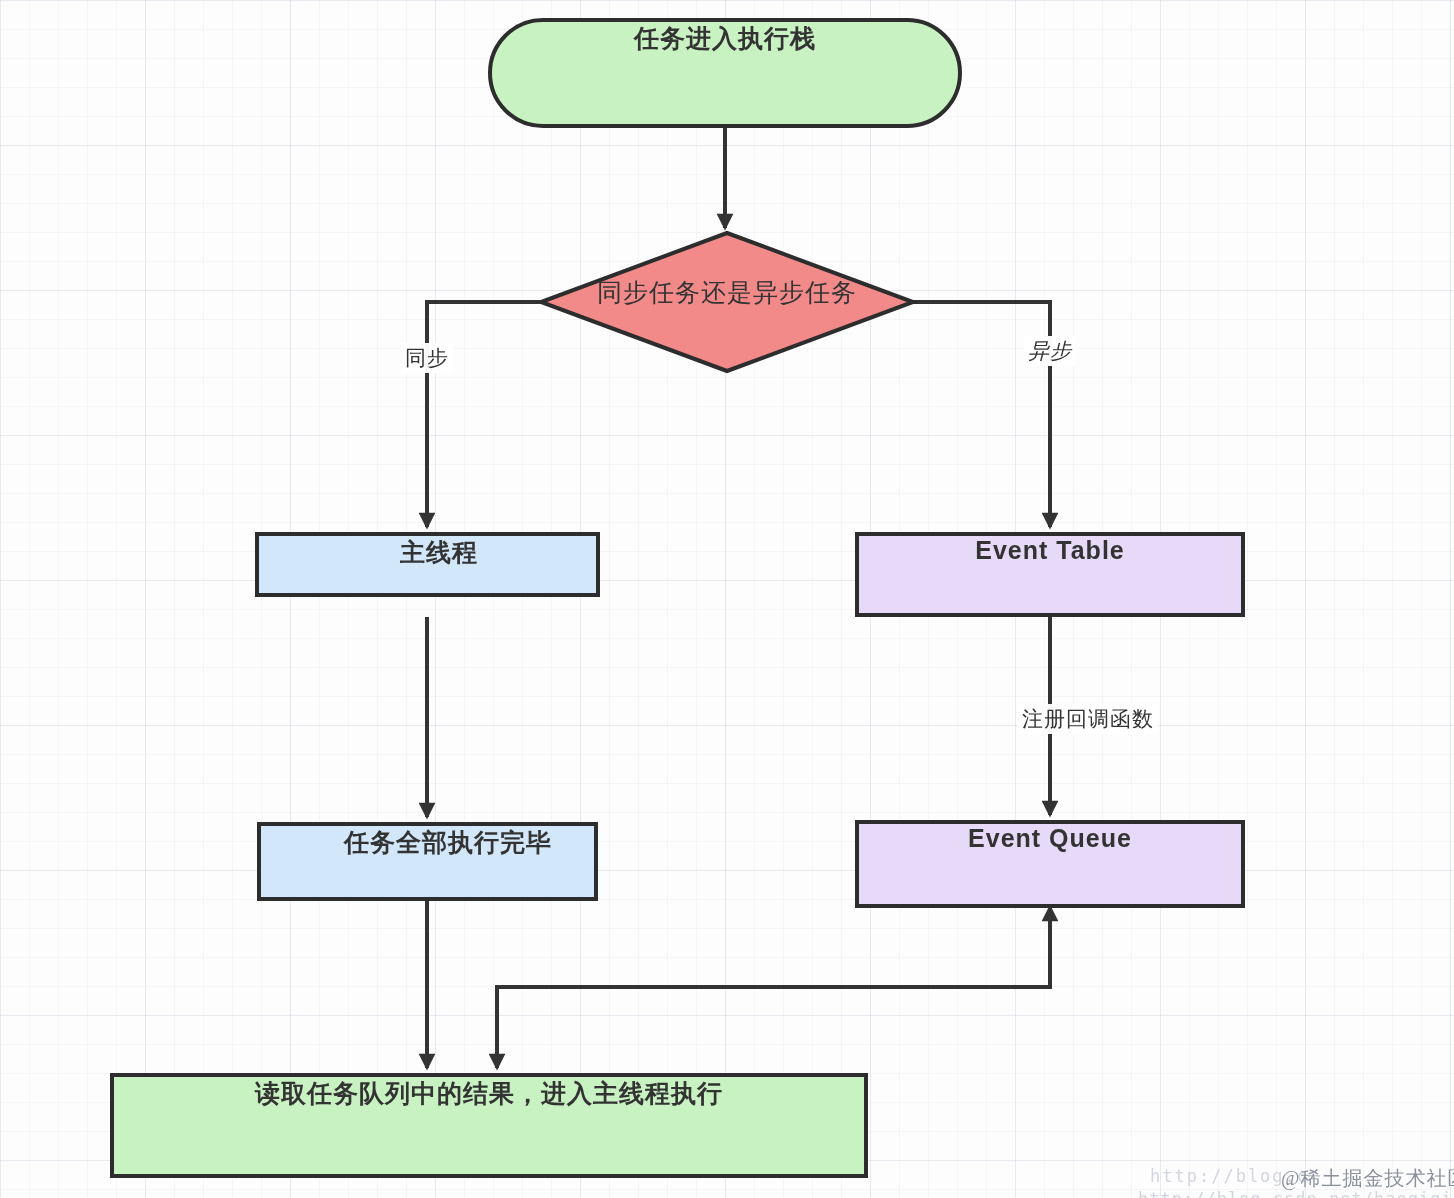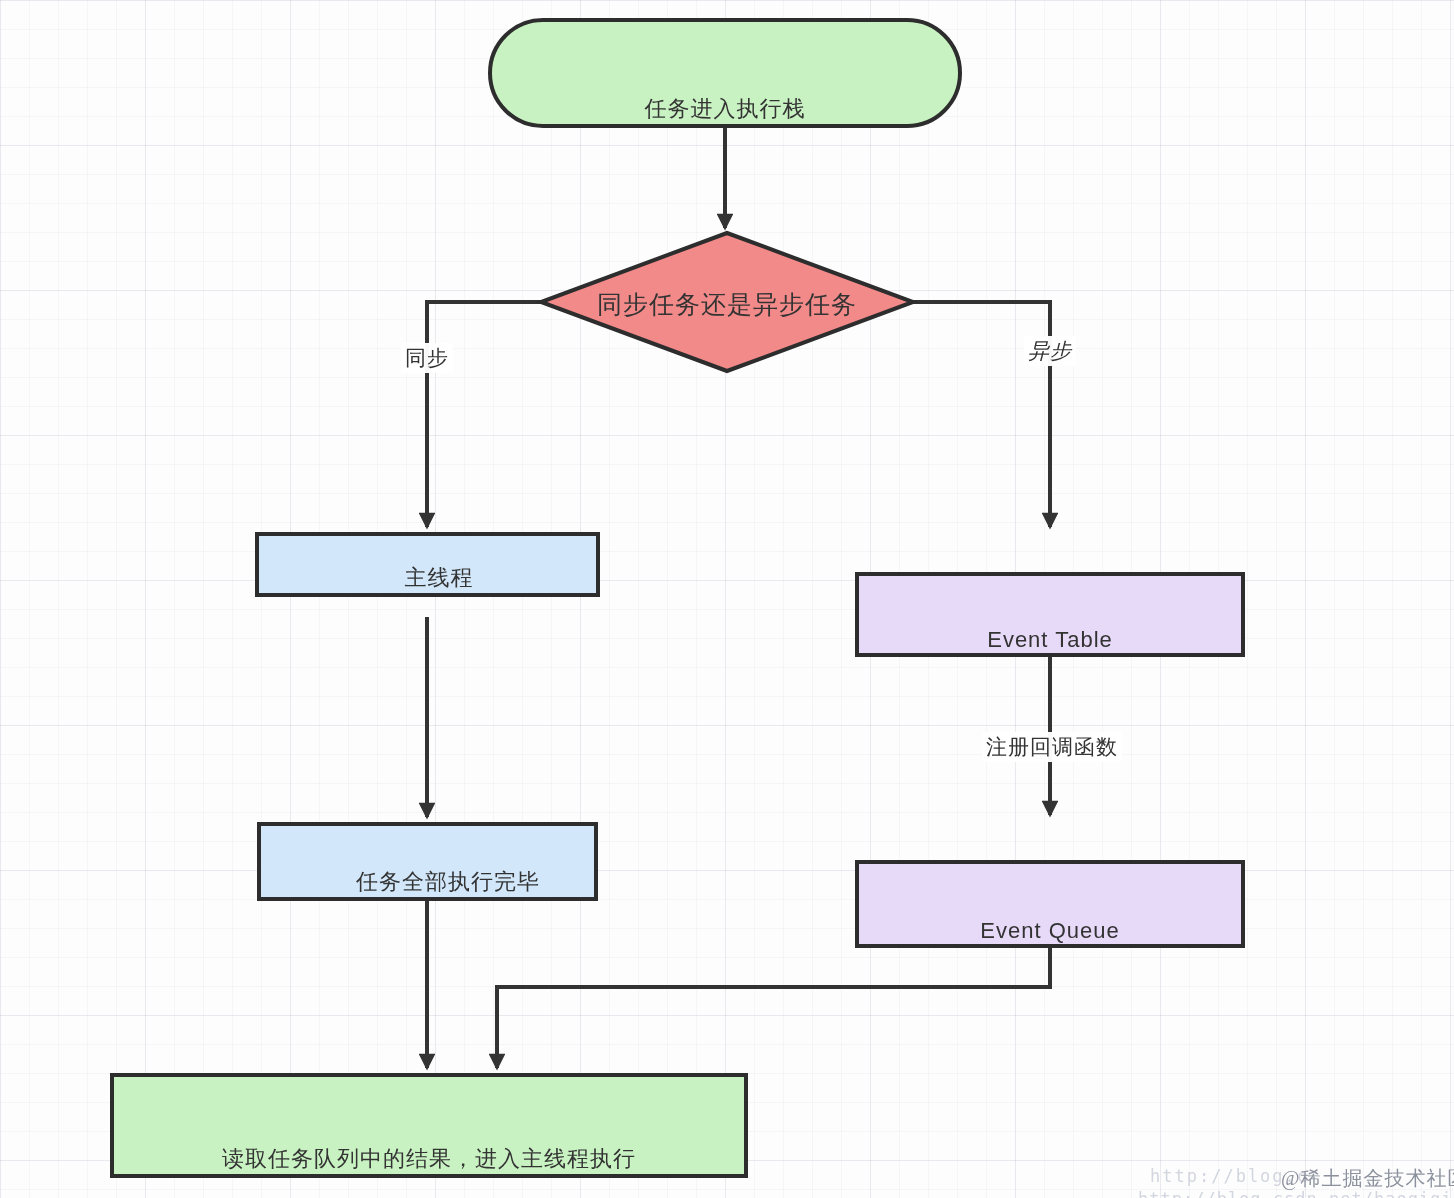--- a/index.html
+++ b/index.html
@@ -34,61 +34,62 @@
   #arrowhead path { fill: var(--line, #333); }
   .diamond-shape {
     fill: var(--decision-fill, #f28a8a);
     stroke: var(--border, #2d2d2d);
     stroke-width: 4;
     stroke-linejoin: miter;
   }
   .node {
     position: absolute;
     display: flex;
-    align-items: flex-end;
+    align-items: flex-start;
     justify-content: center;
     border: 4px solid var(--border, #2d2d2d);
-    font-size: 22px;
+    font-size: 25px;
     letter-spacing: 1px;
     text-align: center;
+    font-weight: bold;
   }
   .node-start {
     left: 488px; top: 18px; width: 474px; height: 110px;
     border-radius: 58px;
     background: var(--start-fill, #c9f2c2);
   }
   .node-process { background: var(--process-fill, #d2e8fa); }
-  .node-event   { background: var(--event-fill, #e7d9f8); margin-top: 40px; }
+  .node-event   { background: var(--event-fill, #e7d9f8); }
   .node-main-thread { left: 255px; top: 532px; width: 345px; height: 65px; padding-left: 23px; }
   .node-event-table { left: 855px; top: 532px; width: 390px; height: 85px; }
   .node-tasks-done  { left: 257px; top: 822px; width: 341px; height: 79px; padding-left: 41px; }
   .node-event-queue { left: 855px; top: 820px; width: 390px; height: 88px; }
   .node-read-queue  {
-    left: 110px; top: 1073px; width: 638px; height: 105px;
+    left: 110px; top: 1073px; width: 758px; height: 105px;
     background: var(--result-fill, #c9f2c2);
   }
   .decision-label {
     position: absolute;
-    left: 541px; top: 288px; width: 372px;
+    left: 541px; top: 276px; width: 372px;
     font-size: 25px;
     letter-spacing: 1px;
     text-align: center;
   }
   .edge-label {
     position: absolute;
     transform: translateX(-50%);
     background: rgba(255,255,255,0.97);
     padding: 1px 4px;
     font-size: 21px;
     letter-spacing: 1px;
     white-space: nowrap;
   }
   .edge-label.sync     { left: 427px;  top: 343px; }
   .edge-label.async    { left: 1050px; top: 336px; font-style: italic; }
-  .edge-label.register { left: 1052px; top: 704px; margin-top: 28px; }
+  .edge-label.register { left: 1088px; top: 704px; }
   .watermark-url {
     position: absolute;
     font-family: "DejaVu Sans Mono", "Liberation Mono", monospace;
     font-size: 17px;
     color: #d3d6df;
     letter-spacing: 2px;
     white-space: nowrap;
   }
   .wm-line1 { left: 1150px; top: 1166px; }
   .wm-line2 { left: 1138px; top: 1189px; letter-spacing: 1px; }

